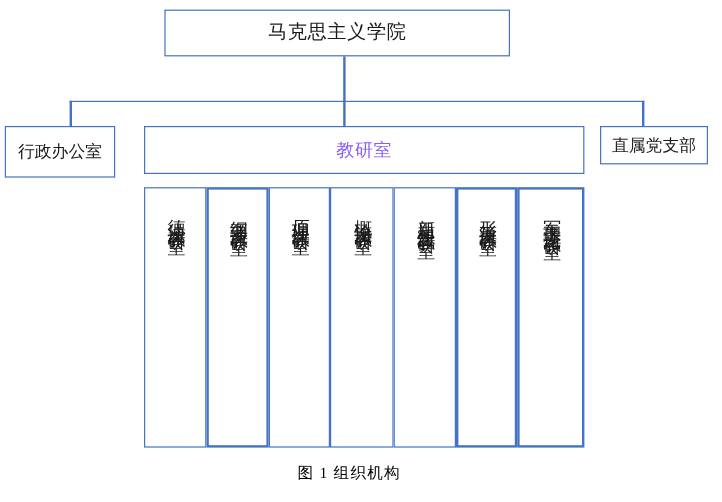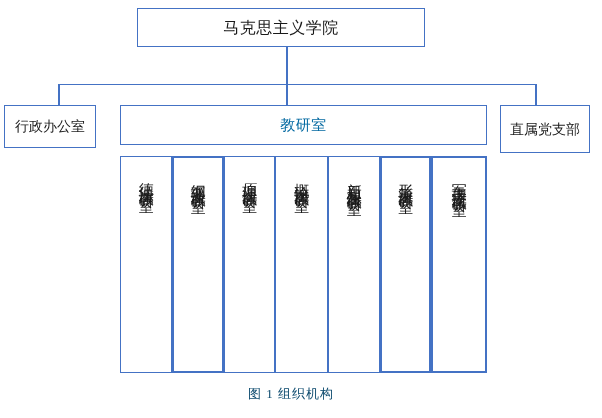--- a/index.html
+++ b/index.html
@@ -53,40 +53,40 @@
     width: 92px;
     height: 43px;
     font-size: 14px;
     letter-spacing: 0px;
   }
 
   #node-party {
     left: 500px;
     top: 105px;
     width: 90px;
-    height: 48px;
+    height: 32px;
     font-size: 14px;
     letter-spacing: 0px;
   }
 
   
   #node-teaching {
     position: absolute;
     left: 120px;
     top: 105px;
     width: 367px;
     height: 40px;
     box-sizing: border-box;
     border: 1px solid #4472c4;
     background: #ffffff;
     display: flex;
     align-items: center;
     justify-content: center;
     font-size: 15px;
-    color: #0369a1;
+    color: #8b5cf6;
     letter-spacing: 0.5px;
   }
 
   
   #subdept-strip {
     position: absolute;
     left: 120px;
     top: 156px;
     width: 367px;
     height: 217px;
@@ -120,21 +120,21 @@
 
   
   #figure-caption {
     position: absolute;
     left: 0;
     top: 385px;
     width: 582px;
     text-align: center;
     font-family: "Liberation Serif", "DejaVu Serif", serif;
     font-size: 13px;
-    color: #0c4a6e;
+    color: #000000;
     letter-spacing: 1px;
   }
 
   
   .line {
     position: absolute;
     background: #4472c4;
   }
   .vline { width: 2px; }
   .hline { height: 1px; }

